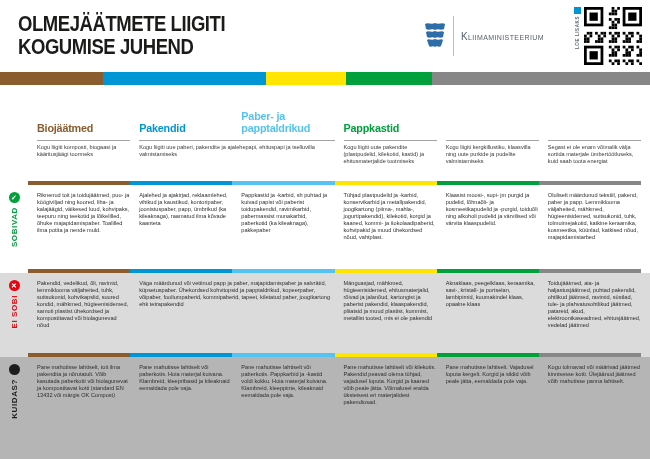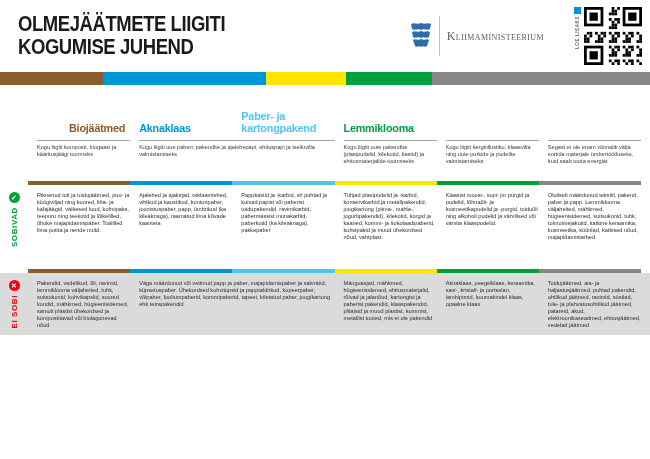--- a/index.html
+++ b/index.html
@@ -1,25 +1,25 @@
 <!DOCTYPE html>
 <html><head>
 <meta charset="utf-8">
 <style>
   html,body{margin:0;padding:0;}
   body{font-family:"Liberation Sans",sans-serif;background:#fff;}
-  .page{position:relative;width:650px;height:335px;overflow:hidden;background:#fff;}
+  .page{position:relative;width:650px;height:459px;overflow:hidden;background:#fff;}
 
   
   header{display:flex;align-items:center;height:72px;padding:0 8px 0 18px;box-sizing:border-box;}
   h1{flex:1;margin:0;font-size:21.5px;line-height:23px;font-weight:bold;letter-spacing:-0.5px;
      color:#1b1b1a;transform:scaleX(.86);transform-origin:left center;}
   .brand{display:flex;align-items:center;gap:7px;margin-right:30px;}
   .brand-divider{width:1px;height:40px;background:#b5c3cd;}
-  .brand-name{font-variant:small-caps;font-size:12px;letter-spacing:.4px;color:#55616b;font-family:Liberation Serif, serif;}
+  .brand-name{font-variant:small-caps;font-size:10px;letter-spacing:.4px;color:#55616b;}
   .qr-group{display:flex;align-items:flex-start;gap:3px;}
   .qr-side{display:flex;flex-direction:column;align-items:center;height:58px;}
   .qr-blue{width:7px;height:7px;background:#0096d6;margin-bottom:2px;}
   .qr-label{writing-mode:vertical-rl;transform:rotate(180deg);font-size:4.5px;letter-spacing:.6px;
             color:#5b6670;font-weight:bold;}
   .qr{width:58px;height:58px;background:#fff;}
 
   
   .topbar{display:flex;height:13px;width:650px;}
   .topbar div{height:13px;}
@@ -188,24 +188,24 @@
   <div class="topbar" id="topbar">
       <div style="width: 15.8%; background: rgb(138, 92, 46);"></div>
       <div style="width: 25.2%; background: rgb(0, 150, 214);"></div>
       <div style="width: 12.3%; background: rgb(255, 229, 0);"></div>
       <div style="width: 13.1%; background: rgb(0, 160, 60);"></div>
       <div style="width: 33.6%; background: rgb(135, 135, 135);"></div>
     </div>
 
   <section class="row row-head">
     <div></div>
-    <div class="head-cell" style="color: rgb(138, 92, 46); margin-left: 32px;">Biojäätmed</div>
-    <div class="head-cell" style="color: rgb(0, 150, 214);">Aknaklaas</div>
-    <div class="head-cell" style="color: rgb(84, 195, 241);">Paber- ja kartongpakend</div>
-    <div class="head-cell" style="color: rgb(0, 160, 60);">Lemmiklooma</div>
+    <div class="head-cell" style="color: rgb(138, 92, 46);">Biojäätmed</div>
+    <div class="head-cell" style="color: rgb(0, 150, 214);">Pakendid</div>
+    <div class="head-cell" style="color: rgb(84, 195, 241);">Paber- ja papptaldrikud</div>
+    <div class="head-cell" style="color: rgb(0, 160, 60);">Pappkastid</div>
   </section>
 
   <section class="row row-desc">
     <div></div>
     <div class="desc-cell">Kogu liigiti komposti, biogaasi ja kääritusjäägi toormeks</div>
     <div class="desc-cell span2">Kogu liigiti uue paberi, pakendite ja ajalehepapi, ehituspapi ja tselluvilla valmistamiseks</div>
     <div class="desc-cell">Kogu liigiti uute pakendite (plastpudelid, kilekotid, kastid) ja ehitusmaterjalide tootmiseks</div>
     <div class="desc-cell">Kogu liigiti kergkillustiku, klaasvilla ning uute purkide ja pudelite valmistamiseks</div>
     <div class="desc-cell">Segast ei ole enam võimalik välja sortida materjale ümbertöötluseks, kuid saab toota energiat</div>
   </section>

